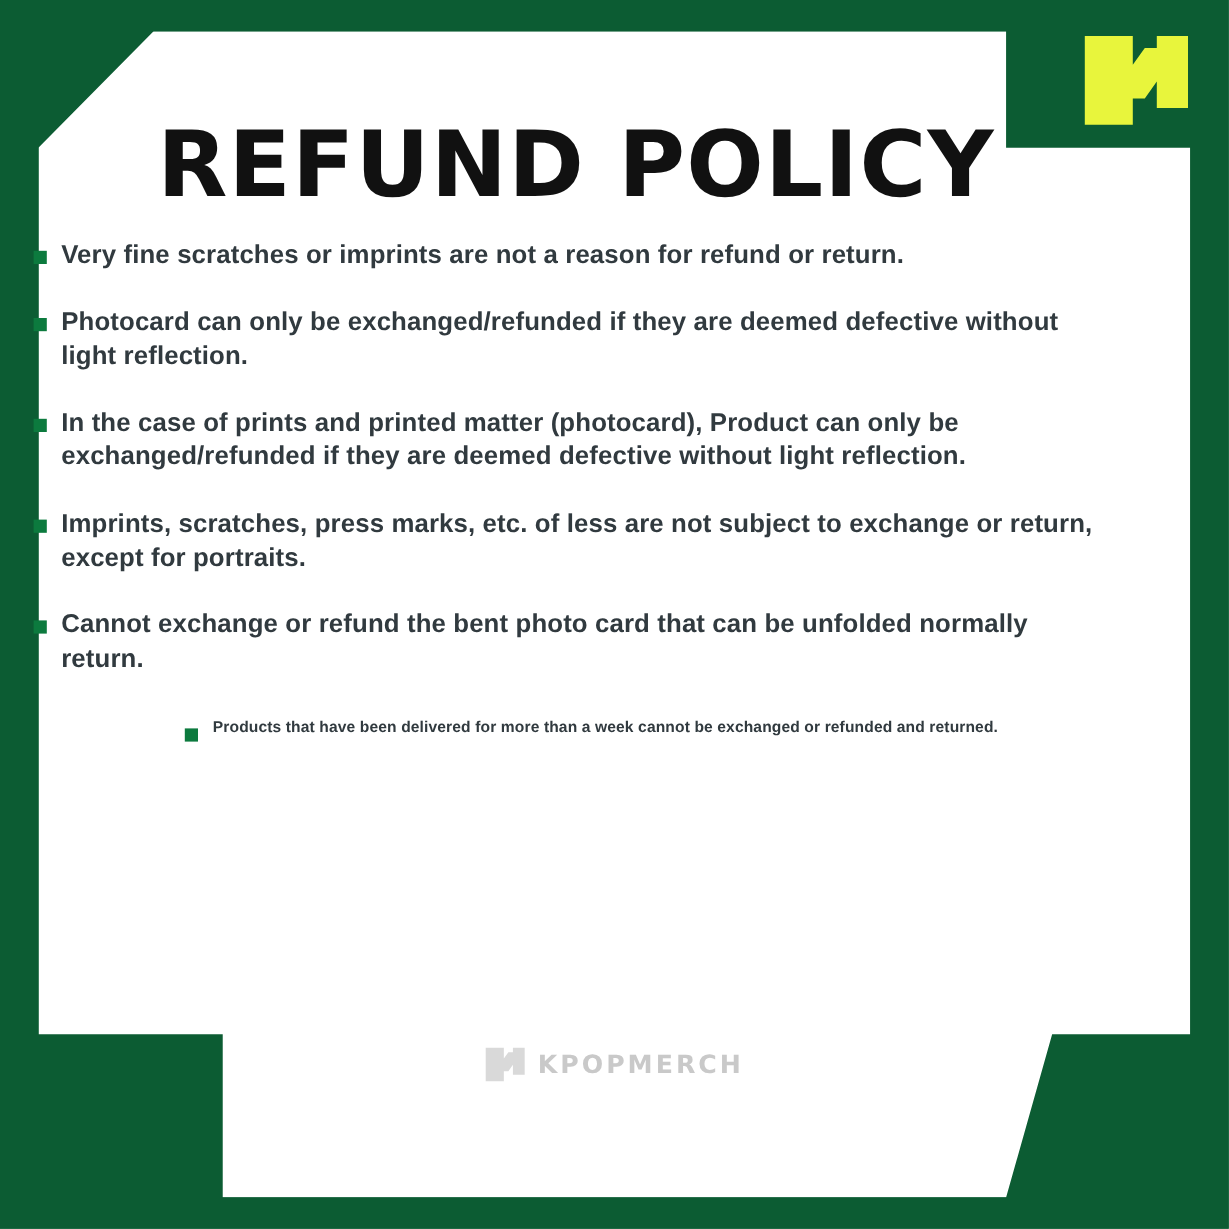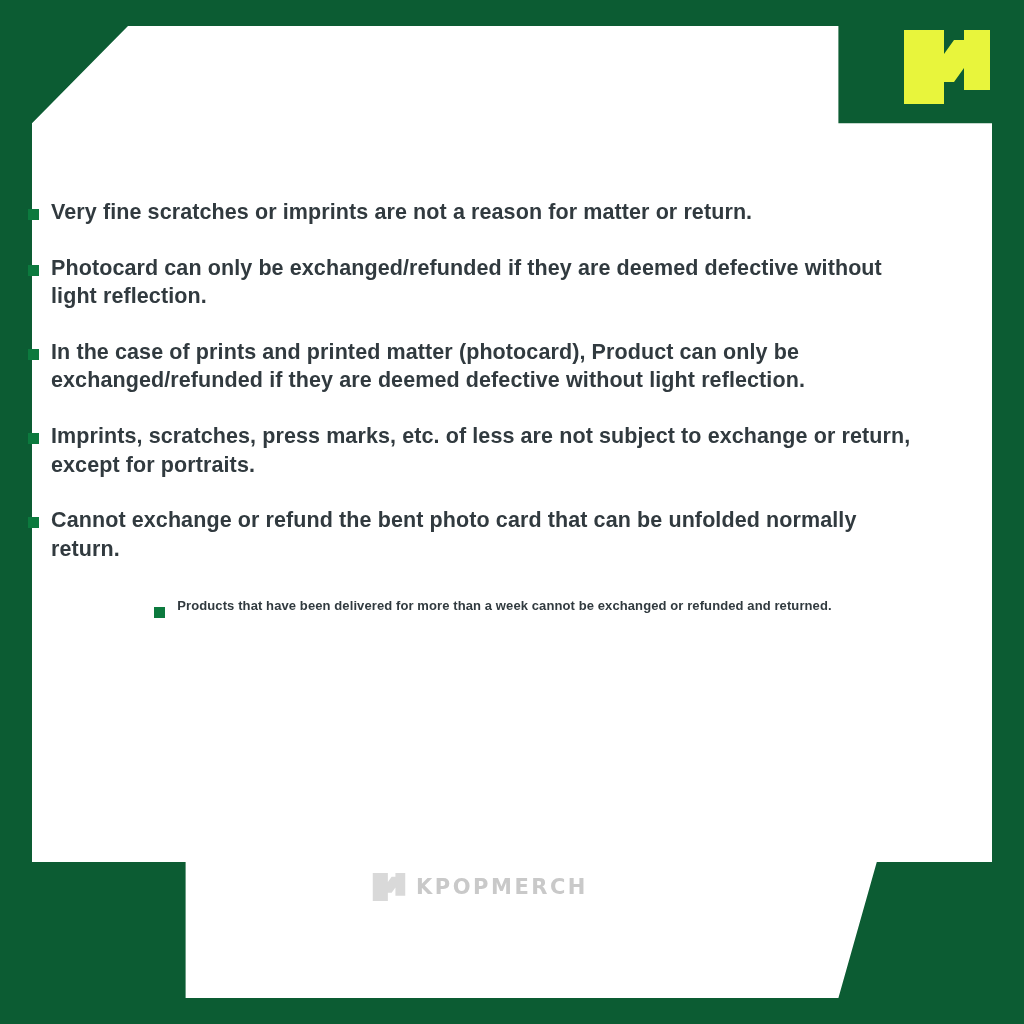--- a/index.html
+++ b/index.html
@@ -138,20 +138,21 @@
 
   .footer {
     position: absolute;
     left: 0;
     top: 872px;
     width: 960px;
     display: flex;
     align-items: center;
     justify-content: center;
     gap: 10px;
+    padding-left: 32px;
   }
   .footer-mark {
     width: 34px;
     height: 30px;
   }
   .footer-text {
     font-size: 21px;
     font-weight: 700;
     letter-spacing: 2.5px;
     color: #c9c9c9;
@@ -164,26 +165,27 @@
 <div class="poster">
 
   <div class="card"></div>
 
   <svg class="logo-mark" viewBox="0 0 90 78">
     <path d="M2 2 H42 V26 L52 12 H62 V2 H88 V62 H62 V40 L52 54 H42 V76 H2 Z" fill="#e8f53c"></path>
   </svg>
 
   <div class="card-inner">
 
+    <div class="title">REFUND POLICY</div>
 
     <div class="list">
 
       <div class="item">
         <span class="bullet"></span>
-        <span class="item-text">Very fine scratches or imprints are not a reason for matter or return.</span>
+        <span class="item-text">Very fine scratches or imprints are not a reason for refund or return.</span>
       </div>
 
       <div class="item">
         <span class="bullet"></span>
         <span class="item-text">Photocard can only be exchanged/refunded if they are deemed defective without light reflection.</span>
       </div>
 
 
       <div class="item">
         <span class="bullet"></span>

